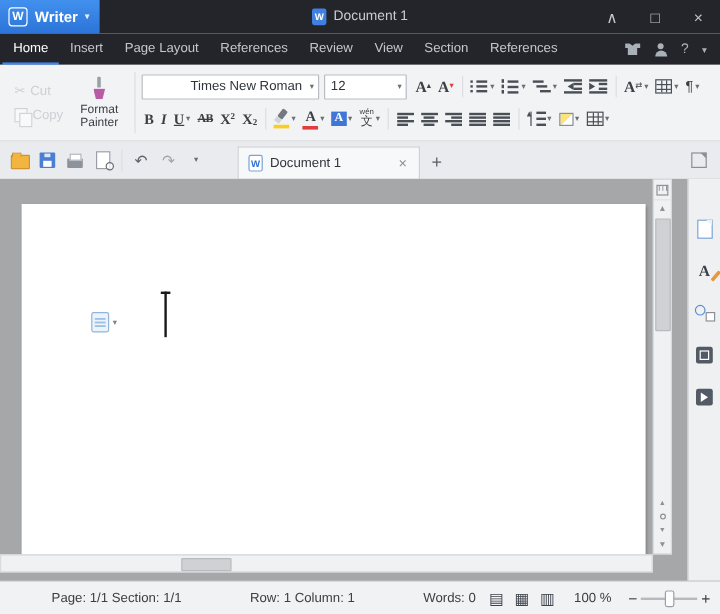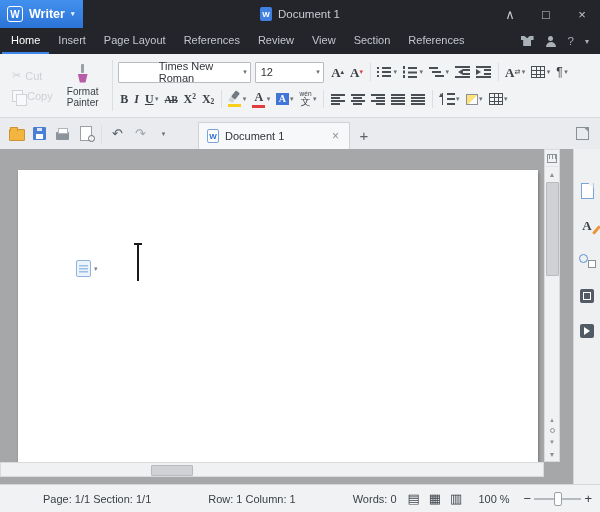--- a/index.html
+++ b/index.html
@@ -54,21 +54,21 @@
   .ic-copy::before{content:"";position:absolute;left:2.5px;top:2.5px;width:9px;height:10px;border:1px solid #b0b5bb;background:#fff;}
   .ic-brush{width:14px;height:19px;position:relative;}
   .ic-brush::before{content:"";position:absolute;left:5.5px;top:0;width:3px;height:9px;background:#9aa0a8;border-radius:1px;}
   .ic-brush::after{content:"";position:absolute;left:2px;bottom:0;width:10px;height:9px;background:#b85ca8;
                    clip-path:polygon(0 0,100% 0,78% 100%,22% 100%);}
   .vline{width:1px;background:#dcdee1;margin:4px 5px;}
   .fontpanel{display:flex;flex-direction:column;justify-content:center;gap:5px;flex:1;min-width:0;}
   .fprow{display:flex;align-items:center;}
   .combo{height:21px;background:#fff;border:1px solid #b9bdc3;display:flex;align-items:center;box-sizing:border-box;
          padding:0 3px 0 5px;font-size:11px;color:#30343a;justify-content:space-between;border-radius:1px;}
-  .combo.fname{width:133px;padding-left:40px;}
+  .combo.fname{width:148px;padding-left:40px;}
   .combo.fsize{width:69px;margin-left:4px;}
   .cdd{font-size:7px;color:#6a6f76;padding-left:3px;}
   .ricons{display:flex;align-items:center;gap:1px;margin-left:5px;min-width:0;}
   .rbtn{height:22px;display:flex;align-items:center;padding:0 2.5px;border-radius:2px;flex:0 0 auto;}
   .vsep{width:1px;height:18px;background:#dcdee1;margin:0 3px;align-self:center;flex:0 0 auto;}
   .stack{display:flex;flex-direction:column;align-items:center;justify-content:center;}
   .rmain{display:flex;align-items:center;}
   .rtop{font-size:6.5px;line-height:6px;color:#3b4046;}
   .rg{font-size:12px;color:#3b4046;line-height:13px;}
   .rg2{font-size:7px;color:#3b4046;line-height:8px;}

